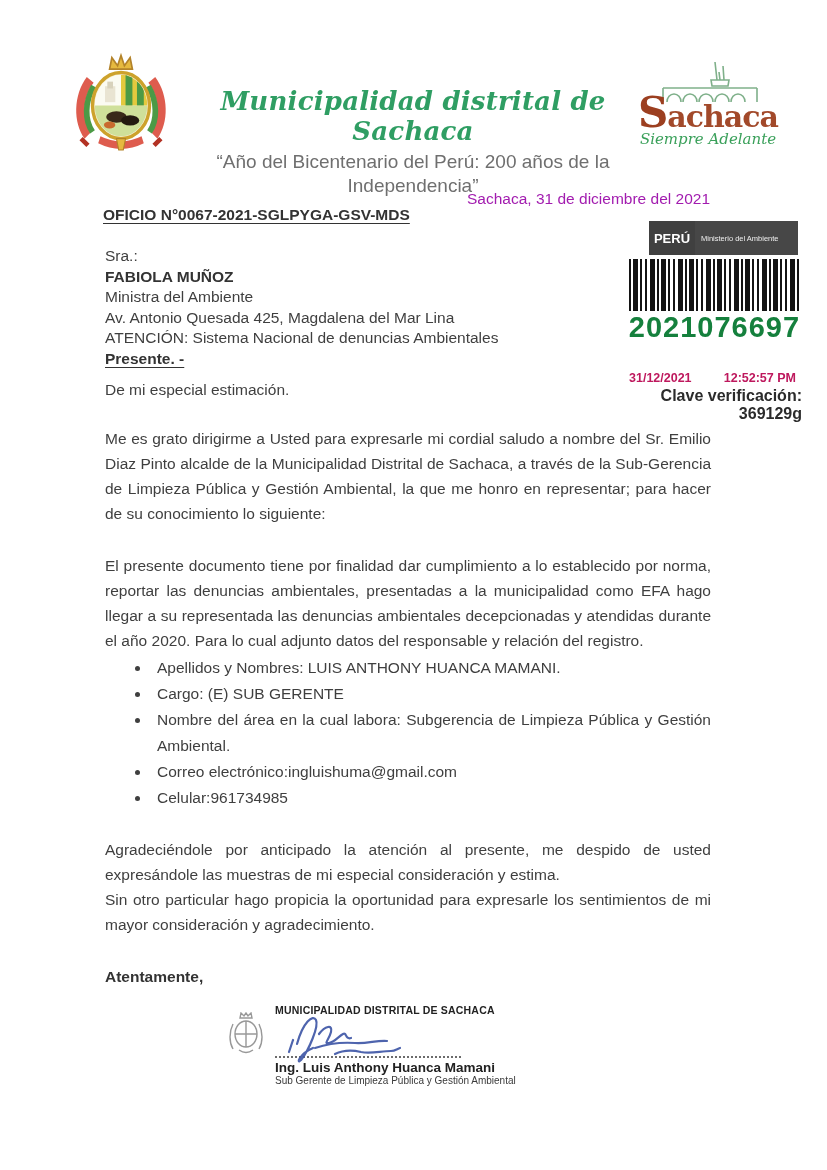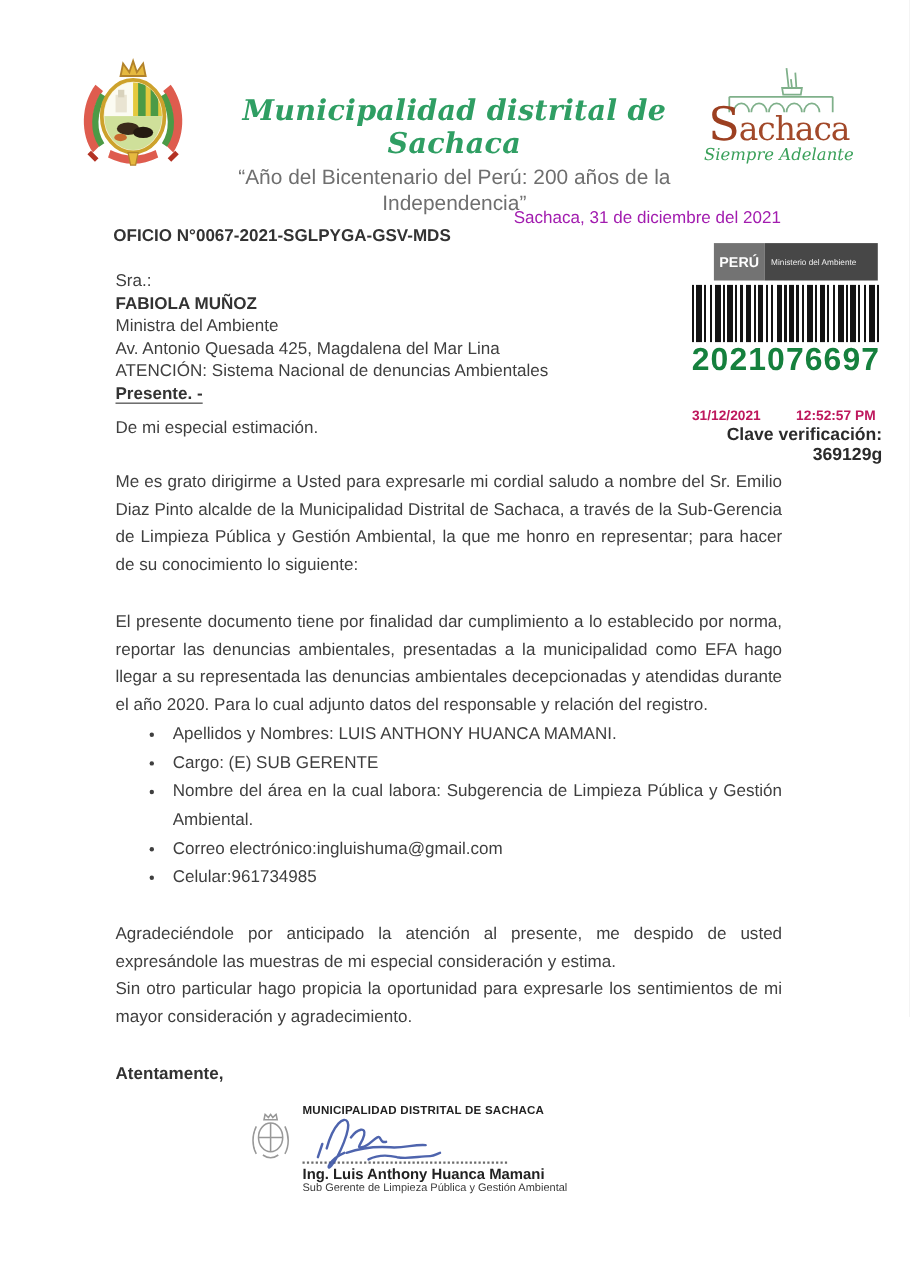--- a/index.html
+++ b/index.html
@@ -14,41 +14,41 @@
   .muni-title{
     font-family:"DejaVu Serif",serif;font-style:italic;font-weight:bold;
     font-size:26px;color:#2f9e63;letter-spacing:.2px;
   }
   .muni-subtitle{
     margin-top:4px;font-size:19px;line-height:24px;color:#6f6f6f;
   }
   .sachaca-logo{position:absolute;left:633px;top:60px;width:150px;text-align:center;}
   .logo-arches{display:block;margin:0 auto -6px auto;}
   .logo-word{
-    font-family:"DejaVu Serif",serif;font-weight:normal;font-size:30px;
+    font-family:"DejaVu Serif",serif;font-weight:bold;font-size:30px;
     color:#a2492a;line-height:30px;letter-spacing:-1px;
   }
   .logo-word::first-letter{font-size:42px;color:#9c3f20;}
   .logo-tagline{
     font-family:"DejaVu Serif",serif;font-style:italic;font-size:15px;
     color:#3aa05a;margin-top:-2px;
   }
   
   .dateline{
     position:absolute;right:117px;top:190px;font-size:15.5px;font-weight:normal;color:#a21caf;
   }
   .oficio{
     position:absolute;left:103px;top:206px;font-size:15.5px;font-weight:bold;color:#333;
-    text-underline-offset:3px;text-align:center;
+    text-decoration:underline;text-underline-offset:3px;text-align:center;
   }
   
   .stamp{position:absolute;left:627px;top:221px;width:175px;}
   .stamp-head{display:flex;height:34px;margin:0 4px 4px 22px;}
   .stamp-peru{
-    background:#737373;color:#fff;font-weight:bold;font-size:13px;
+    background:#404040;color:#fff;font-weight:bold;font-size:13px;
     display:flex;align-items:center;justify-content:center;width:46px;
   }
   .stamp-ministry{
     background:#474747;color:#eee;font-size:7.5px;line-height:9px;
     display:flex;align-items:center;flex:1;padding-left:6px;
   }
   .barcode{
     height:52px;margin:0 2px;
     background:repeating-linear-gradient(90deg,
       #141414 0 2px,#fff 2px 4px,#141414 4px 9px,#fff 9px 11px,

